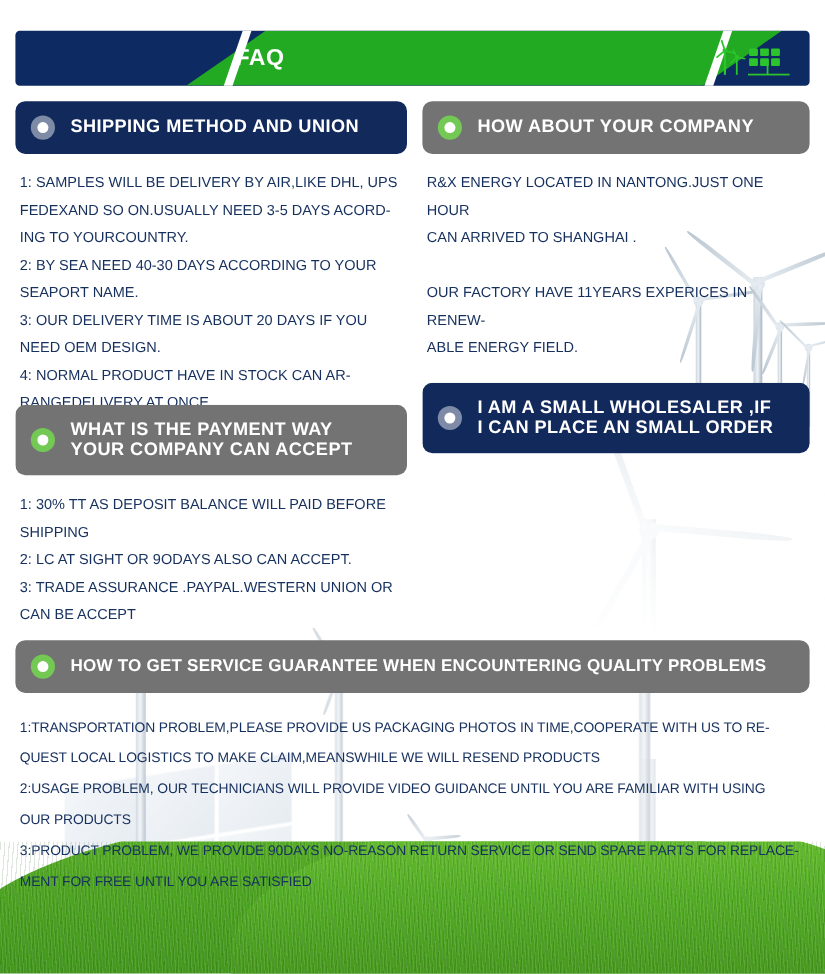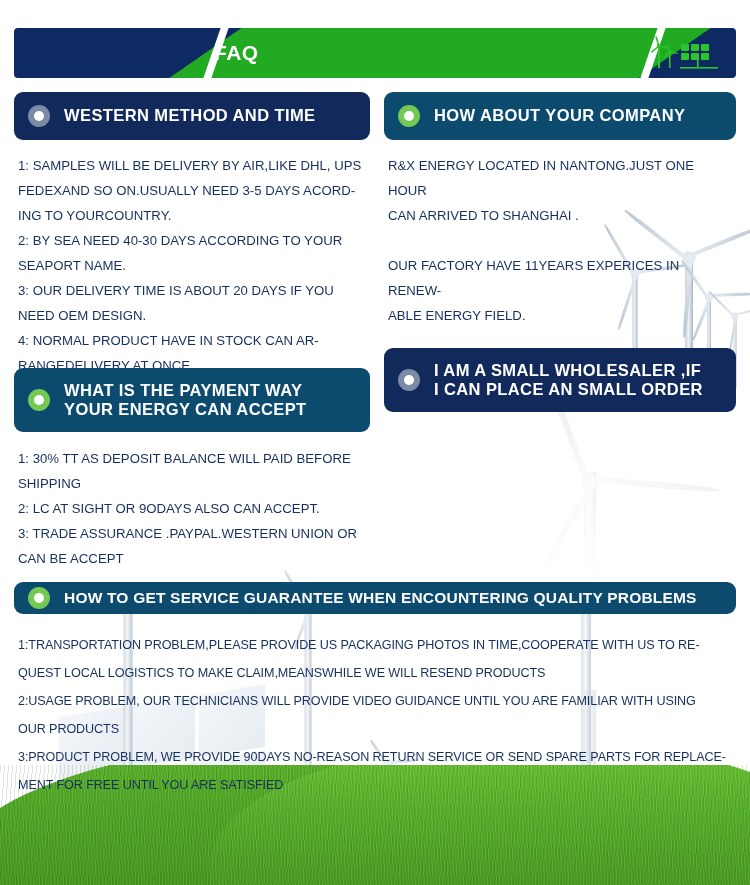--- a/index.html
+++ b/index.html
@@ -67,33 +67,33 @@
   .faq-banner .title{position:absolute;left:0;top:0;width:100%;height:100%;
     display:flex;align-items:center;justify-content:flex-start;padding-left:200px;
     box-sizing:border-box;color:#fff;font-size:21px;font-weight:bold;letter-spacing:.5px;}
   .faq-logo{position:absolute;right:18px;top:8px;width:74px;height:36px;}
 
   
   .card{position:absolute;}
   .hdr{border-radius:9px;display:flex;align-items:center;box-sizing:border-box;
        padding:0 14px;color:#fff;font-weight:bold;letter-spacing:.4px;}
   .hdr.navy{background:#12295c;}
-  .hdr.green{background:#0c4a6e;}
+  .hdr.green{background:#737373;}
   .bullet{flex:0 0 auto;width:22px;height:22px;border-radius:50%;
      display:flex;align-items:center;justify-content:center;margin-right:14px;}
   .bullet i{display:block;width:10px;height:10px;border-radius:50%;background:#fff;}
   .hdr.navy .bullet{background:#7e8ba6;}
   .hdr.green .bullet{background:#74c955;}
   .hdr .ht{line-height:1.18;font-size:16.5px;}
 
   .body{color:#16305e;font-size:13.2px;line-height:25px;}
   .body p{margin:0;white-space:pre-line;}
 
   
-  .wide .hdr{height:32px;}
+  .wide .hdr{height:48px;}
   .wide .hdr .ht{font-size:15.5px;letter-spacing:.2px;}
   .bottom-body{color:#16305e;font-size:12.6px;line-height:28px;
      font-family:"Liberation Sans Narrow","Liberation Sans",sans-serif;}
   .bottom-body p{margin:0;white-space:pre-line;letter-spacing:-.1px;}
 </style>
 </head>
 <body>
 
 <div id="scene">
   <div class="sky"></div>
@@ -226,21 +226,21 @@
         </g>
       </g>
     </svg>
   </div>
 
   <div class="card" style="left:14px;top:92px;width:356px;">
     <div class="hdr navy" style="height:48px;">
       <span class="bullet">
           <i></i>
         </span>
-      <span class="ht">WESTERN METHOD AND TIME</span>
+      <span class="ht">SHIPPING METHOD AND UNION</span>
     </div>
     <div class="body" style="padding:13px 4px 0 4px;">
       <p>1: SAMPLES WILL BE DELIVERY BY AIR,LIKE DHL, UPS
 FEDEXAND SO ON.USUALLY NEED 3-5 DAYS ACORD-
 ING TO YOURCOUNTRY.
 2: BY SEA NEED 40-30 DAYS ACCORDING TO YOUR
 SEAPORT NAME.
 3: OUR DELIVERY TIME IS ABOUT 20 DAYS IF YOU
 NEED OEM DESIGN.
 4: NORMAL PRODUCT HAVE IN STOCK CAN AR-
@@ -263,21 +263,21 @@
 ABLE ENERGY FIELD.</p>
     </div>
   </div>
 
   <div class="card" style="left:14px;top:368px;width:356px;">
     <div class="hdr green" style="height:64px;">
       <span class="bullet">
           <i></i>
         </span>
       <span class="ht" style="white-space:pre-line;">WHAT IS THE PAYMENT WAY
-YOUR ENERGY CAN ACCEPT</span>
+YOUR COMPANY CAN ACCEPT</span>
     </div>
     <div class="body" style="padding:14px 4px 0 4px;">
       <p>1: 30% TT AS DEPOSIT BALANCE WILL PAID BEFORE
 SHIPPING
 2: LC AT SIGHT OR 9ODAYS ALSO CAN ACCEPT.
 3: TRADE ASSURANCE .PAYPAL.WESTERN UNION OR
 CAN BE ACCEPT</p>
     </div>
   </div>
 

